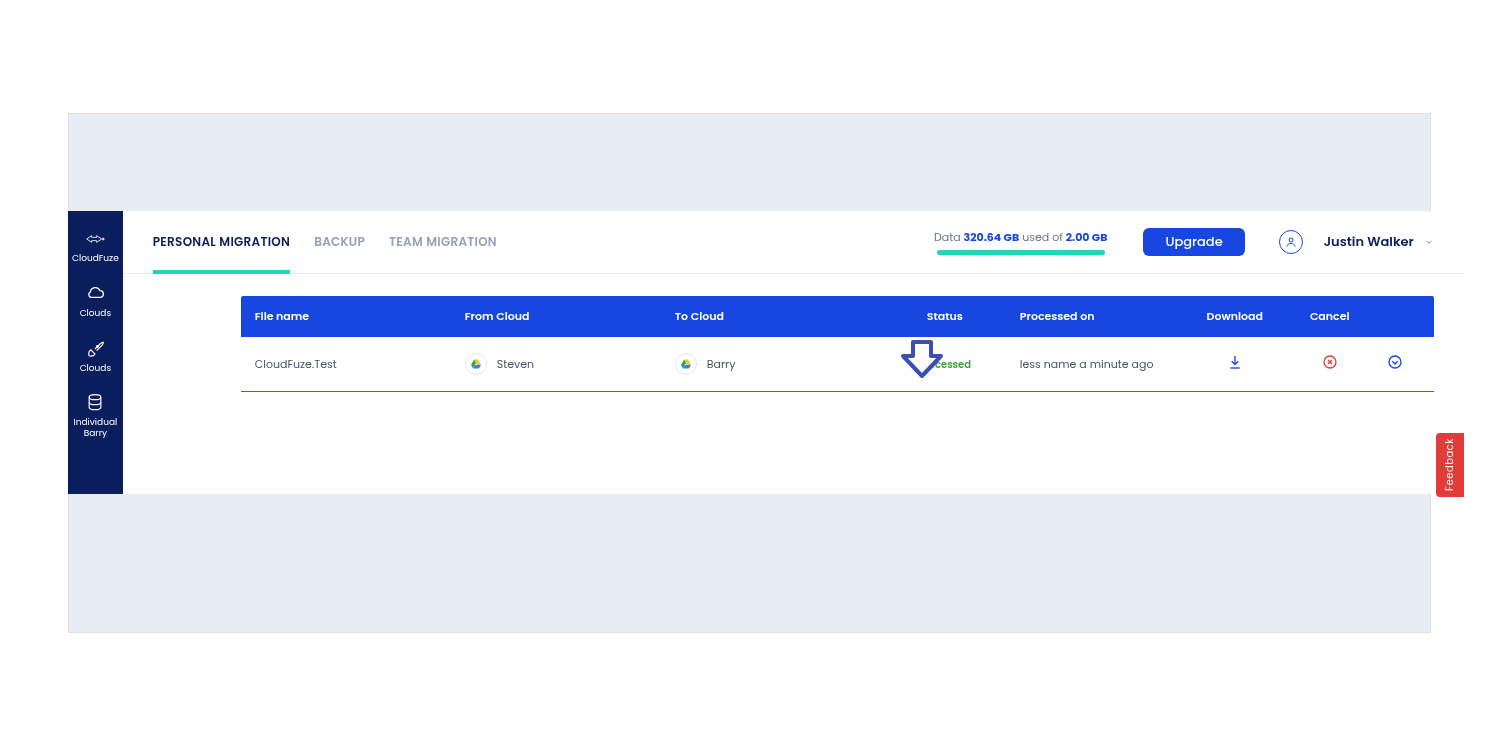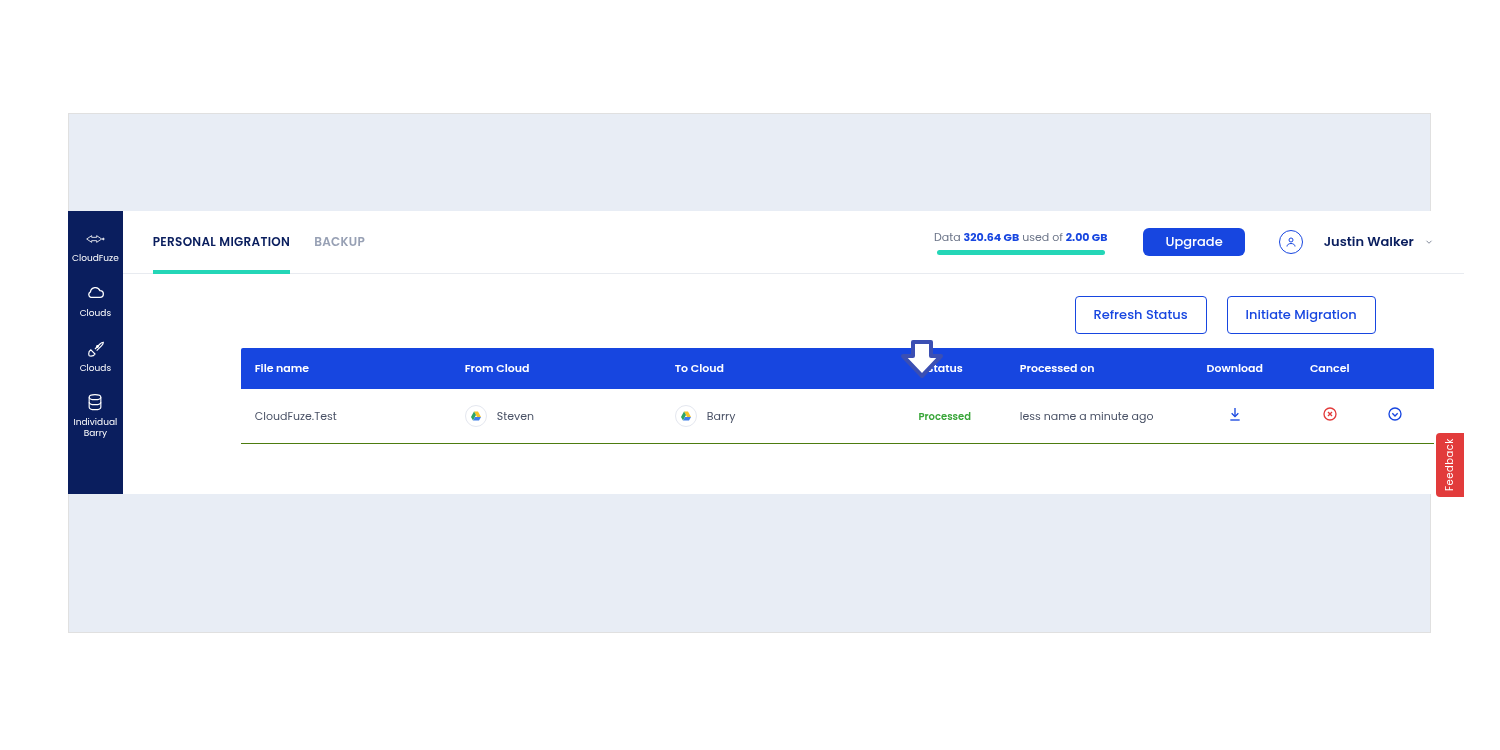--- a/index.html
+++ b/index.html
@@ -85,20 +85,21 @@
         </svg>
       <span class="sidebar-label">Individual Barry</span>
     </div>
   </div>
 
   <div class="main">
     <div class="topbar">
       <div class="tabs">
         <div class="tab active">PERSONAL MIGRATION</div>
         <div class="tab">BACKUP</div>
+        <div class="tab">TEAM MIGRATION</div>
       </div>
       <div class="spacer"></div>
       <div class="usage">
         <div>
           <span>Data </span><span class="strong">320.64 GB</span><span> used of </span><span class="strong">2.00 GB</span>
         </div>
         <div class="progress"></div>
       </div>
       <button class="upgrade-btn">Upgrade</button>
       <div class="user">
@@ -109,24 +110,20 @@
             </svg>
         </span>
         <span class="user-name">Justin Walker</span>
         <svg class="chev" viewBox="0 0 24 24" fill="none" stroke="#6b7488" stroke-width="2">
             <path d="M6 9l6 6 6-6"></path>
           </svg>
       </div>
     </div>
 
     <div class="content">
-      <div class="actions-row">
-        <button class="outline-btn">Refresh Status</button>
-        <button class="outline-btn">Initiate Migration</button>
-      </div>
 
       <svg class="arrow-down" width="46" height="42" viewBox="0 0 46 42" fill="none" stroke="#3b4fb3" stroke-width="4" stroke-linejoin="round">
           <path d="M14 4 h18 v14 h10 L23 38 L4 18 h10 z" fill="#fff"></path>
         </svg>
 
       <div class="table">
         <div class="thead">
           <div class="col-file">File name</div>
           <div class="col-from">From Cloud</div>
           <div class="col-to">To Cloud</div>

